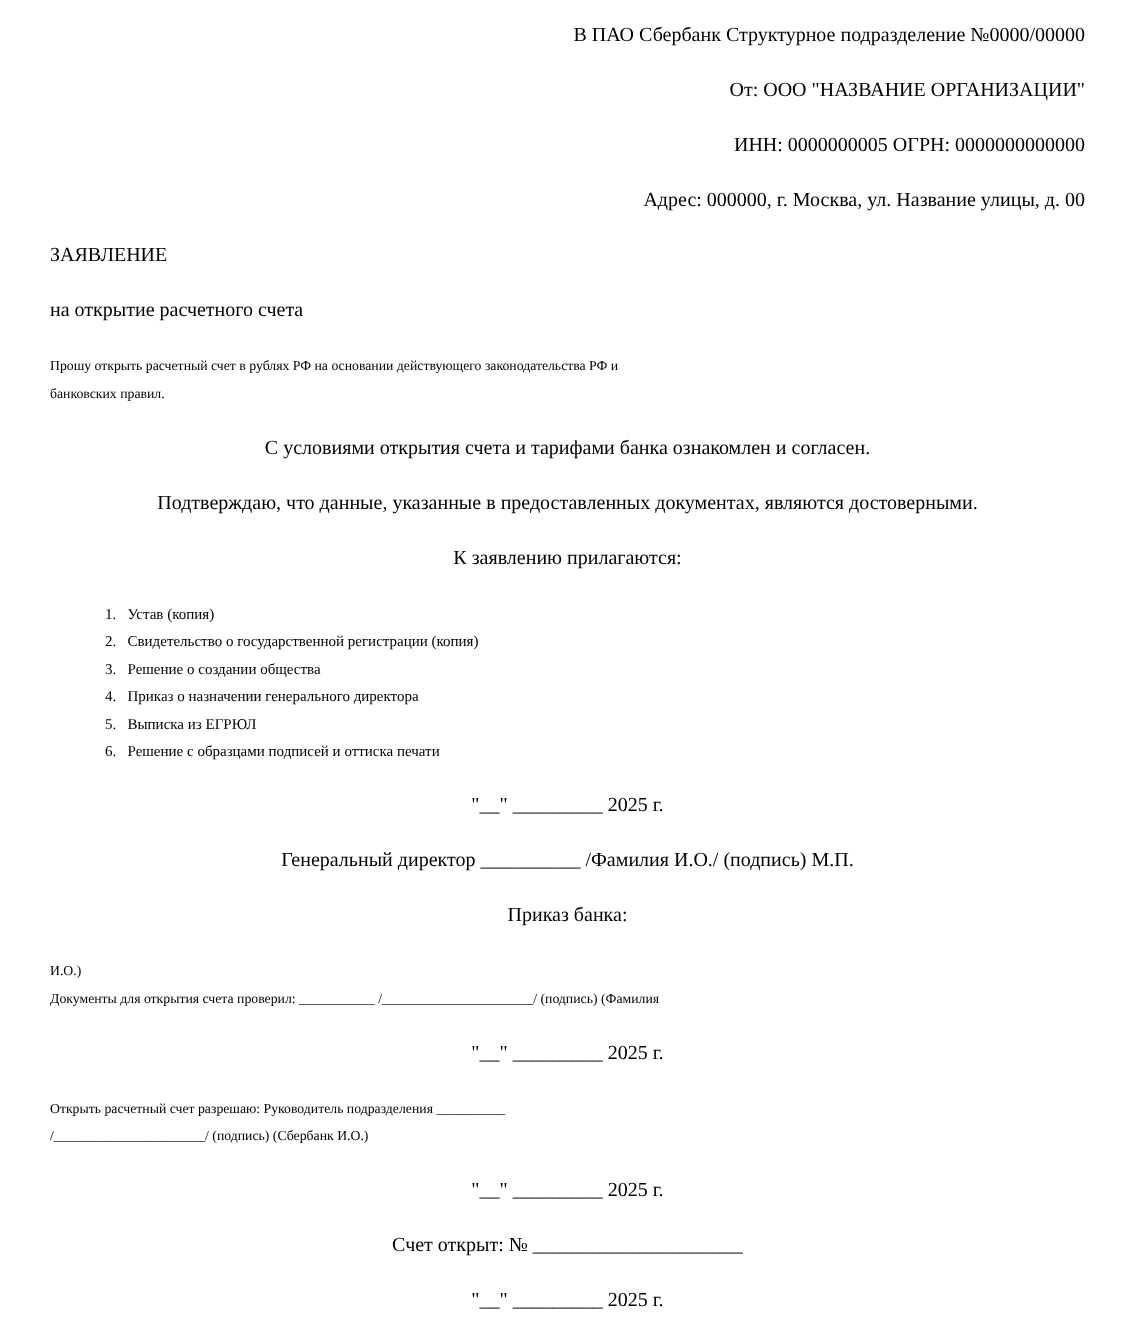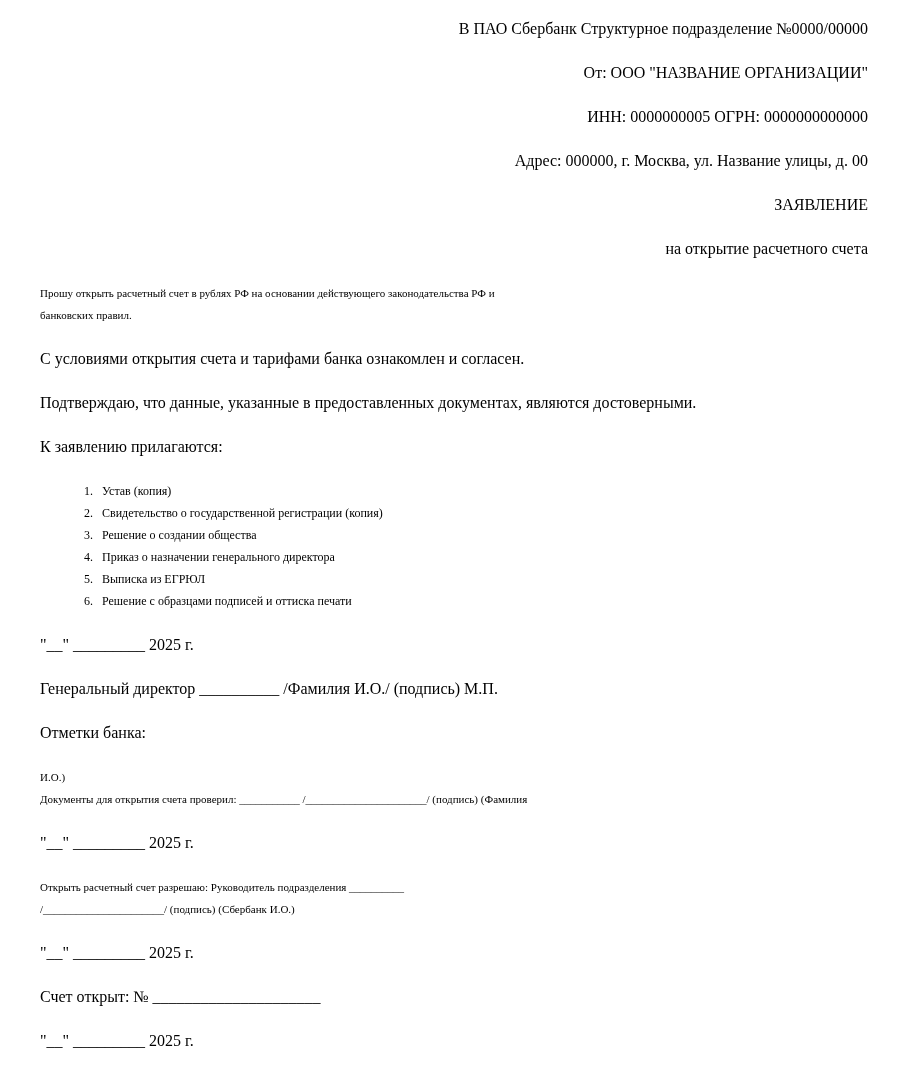--- a/index.html
+++ b/index.html
@@ -15,23 +15,24 @@
     width: 904px;
     height: 820px;
     background: #ffffff;
     padding: 18px 36px 0 40px;
   }
   .line {
     font-size: 16px;
     line-height: 22px;
     margin-bottom: 22px;
     white-space: pre-wrap;
+    text-align: center;
   }
   .right  { text-align: right; }
-  .center { text-align: right; }
+  .center { text-align: left; }
   .para .subline {
     font-size: 11px;
     line-height: 22px;
     white-space: pre-wrap;
   }
   .para { margin-bottom: 22px; }
   ol.attachments {
     margin: 0 0 22px 0;
     padding-left: 56px;
   }
@@ -71,21 +72,21 @@
     <li>Решение о создании общества</li>
     <li>Приказ о назначении генерального директора</li>
     <li>Выписка из ЕГРЮЛ</li>
     <li>Решение с образцами подписей и оттиска печати</li>
   </ol>
 
   <div class="line">"__" _________ 2025 г.</div>
 
   <div class="line">Генеральный директор __________ /Фамилия И.О./ (подпись) М.П.</div>
 
-  <div class="line">Отметки банка:</div>
+  <div class="line">Приказ банка:</div>
 
   <div class="para">
     <div class="subline">И.О.)</div>
     <div class="subline">Документы для открытия счета проверил: ___________ /______________________/ (подпись) (Фамилия</div>
   </div>
 
   <div class="line">"__" _________ 2025 г.</div>
 
   <div class="para">
     <div class="subline">Открыть расчетный счет разрешаю: Руководитель подразделения __________</div>

